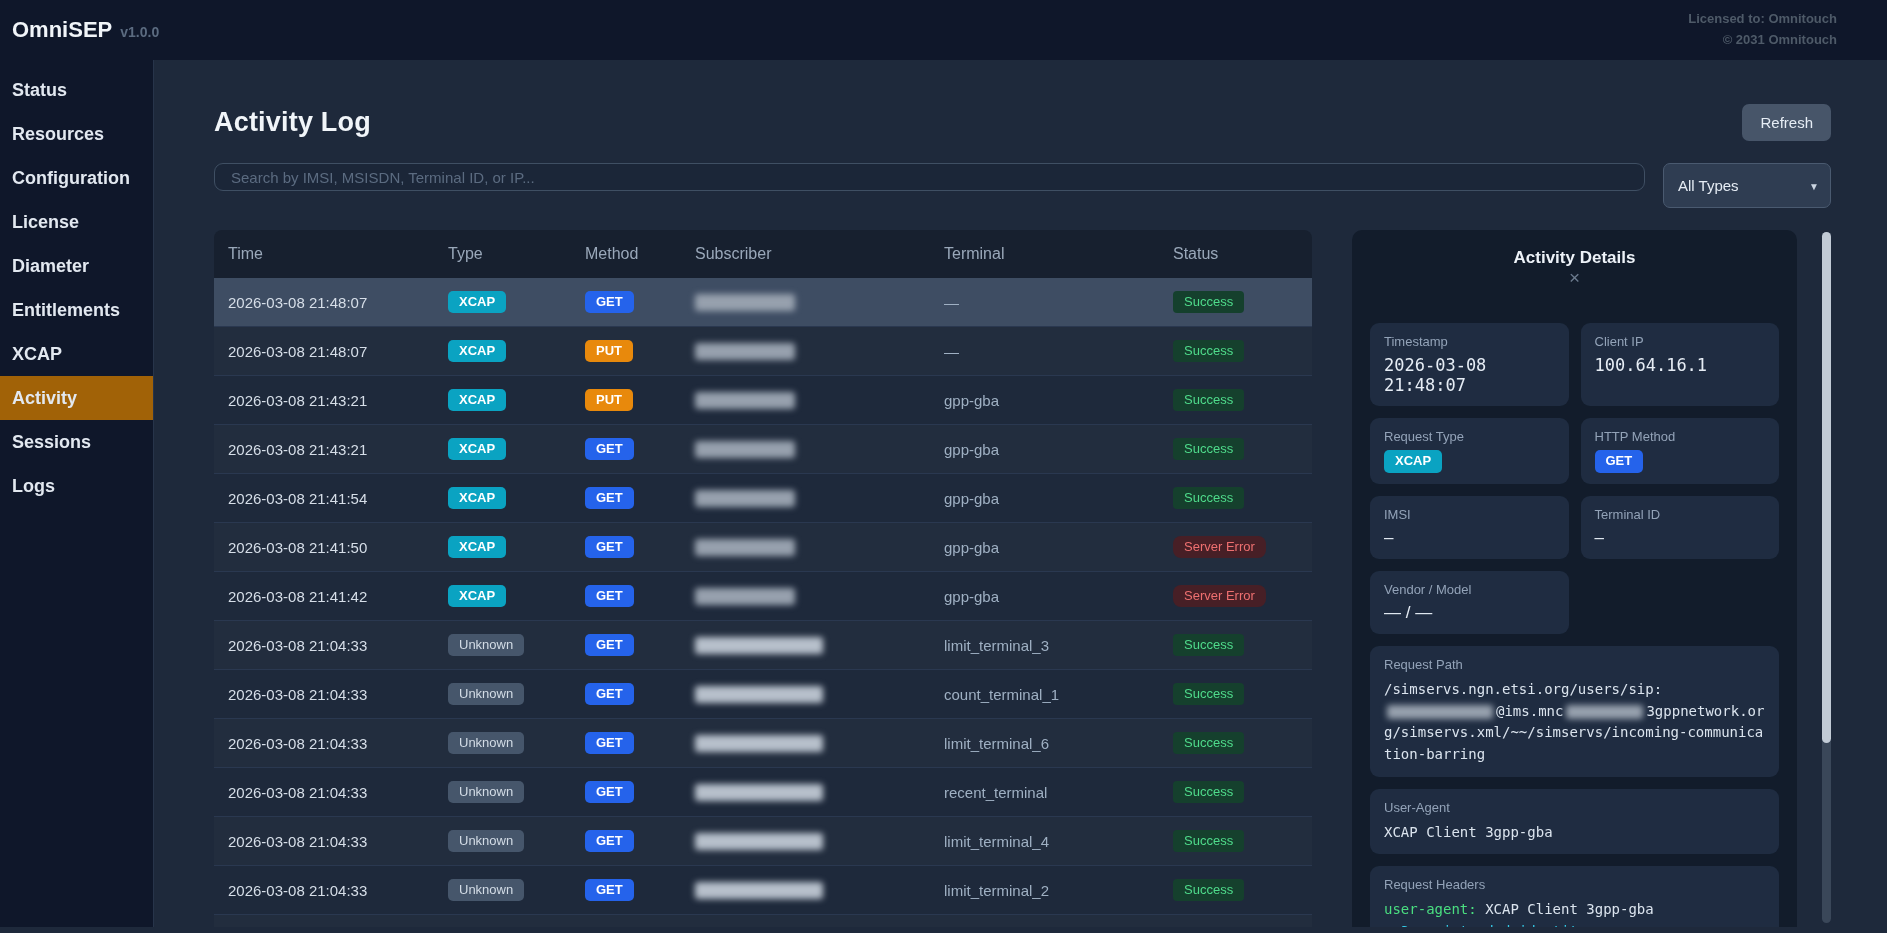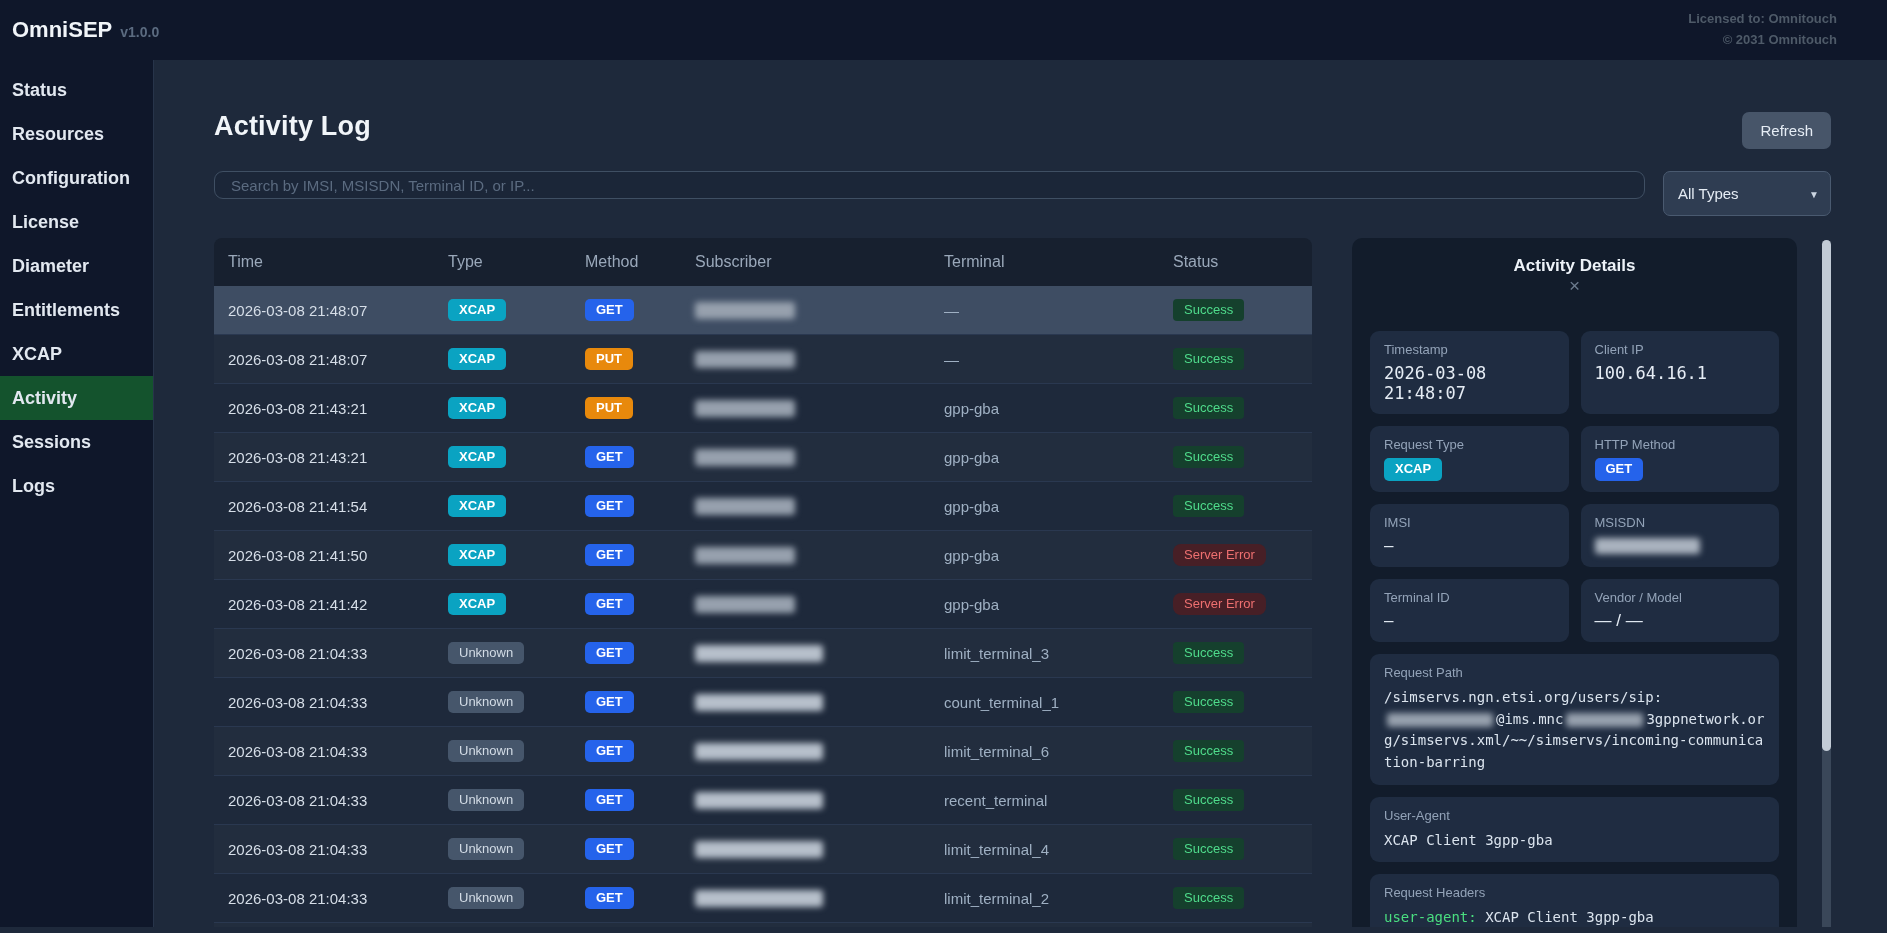--- a/index.html
+++ b/index.html
@@ -24,30 +24,30 @@
   
   .layout { display:flex; height:867px; }
   .sidebar {
     width:154px; flex-shrink:0; background:#0f172a;
     border-right:1px solid #27344a; padding-top:8px;
   }
   .side-item {
     padding:11px 12px; font-size:18px; font-weight:700;
     color:#e2e8f0; cursor:pointer; line-height:22px;
   }
-  .side-item.active { background:#14532d; }
+  .side-item.active { background:#a16207; }
 
   .main { flex:1; padding:44px 0 0 60px; overflow:hidden; }
   .content { width:1617px; }
 
   .title-row { display:flex; align-items:center; justify-content:space-between; }
   .page-title { font-size:27px; font-weight:700; color:#f1f5f9; letter-spacing:.2px; }
   .refresh-btn {
     background:#475569; border:none; color:#e6edf5; font-family:inherit;
-    font-size:15px; font-weight:500; padding:10px 18px; border-radius:7px; cursor:pointer;margin-top:8px;
+    font-size:15px; font-weight:500; padding:10px 18px; border-radius:7px; cursor:pointer;
   }
 
   .search-row { margin-top:22px; display:flex; gap:18px; }
   .search-input {
     flex:1; height:28px; background:#1b2638; border:1px solid #3f4f63;
     border-radius:9px; padding:0 16px; color:#e2e8f0; font-size:15px;
     font-family:inherit; outline:none;
   }
   .search-input::placeholder { color:#5b6b80; }
   .select-wrap { position:relative; width:168px; flex-shrink:0; }
@@ -314,24 +314,20 @@
                 </div>
                 <div class="d-card">
                   <div class="d-label">HTTP Method</div>
                   <div class="d-value"><span class="badge b-get">GET</span></div>
                 </div>
                 <div class="d-card">
                   <div class="d-label">IMSI</div>
                   <div class="d-value">–</div>
                 </div>
                 <div class="d-card">
-                  <div class="d-label">MSISDN</div>
-                  <div class="d-value"><span class="redact msisdn"></span></div>
-                </div>
-                <div class="d-card">
                   <div class="d-label">Terminal ID</div>
                   <div class="d-value">–</div>
                 </div>
                 <div class="d-card">
                   <div class="d-label">Vendor / Model</div>
                   <div class="d-value">— / —</div>
                 </div>
               </div>
 
             <div class="d-card w">

